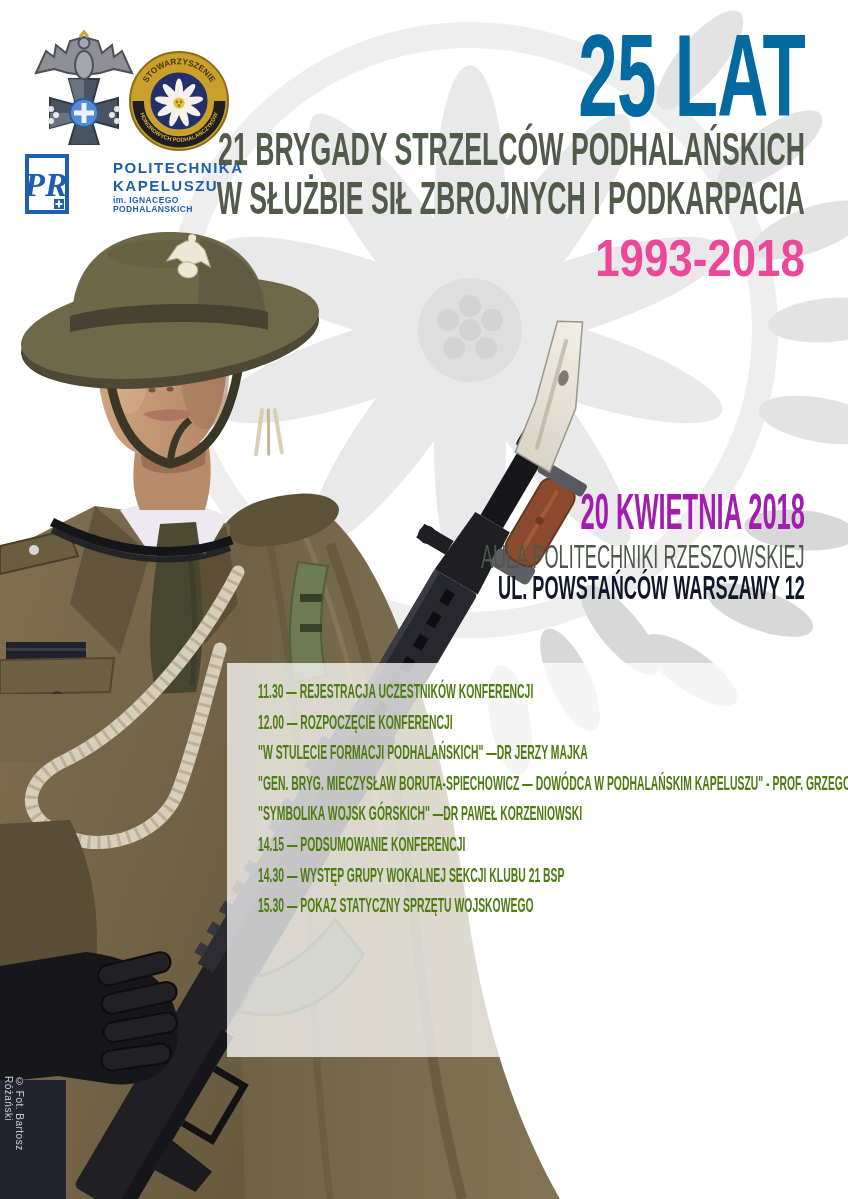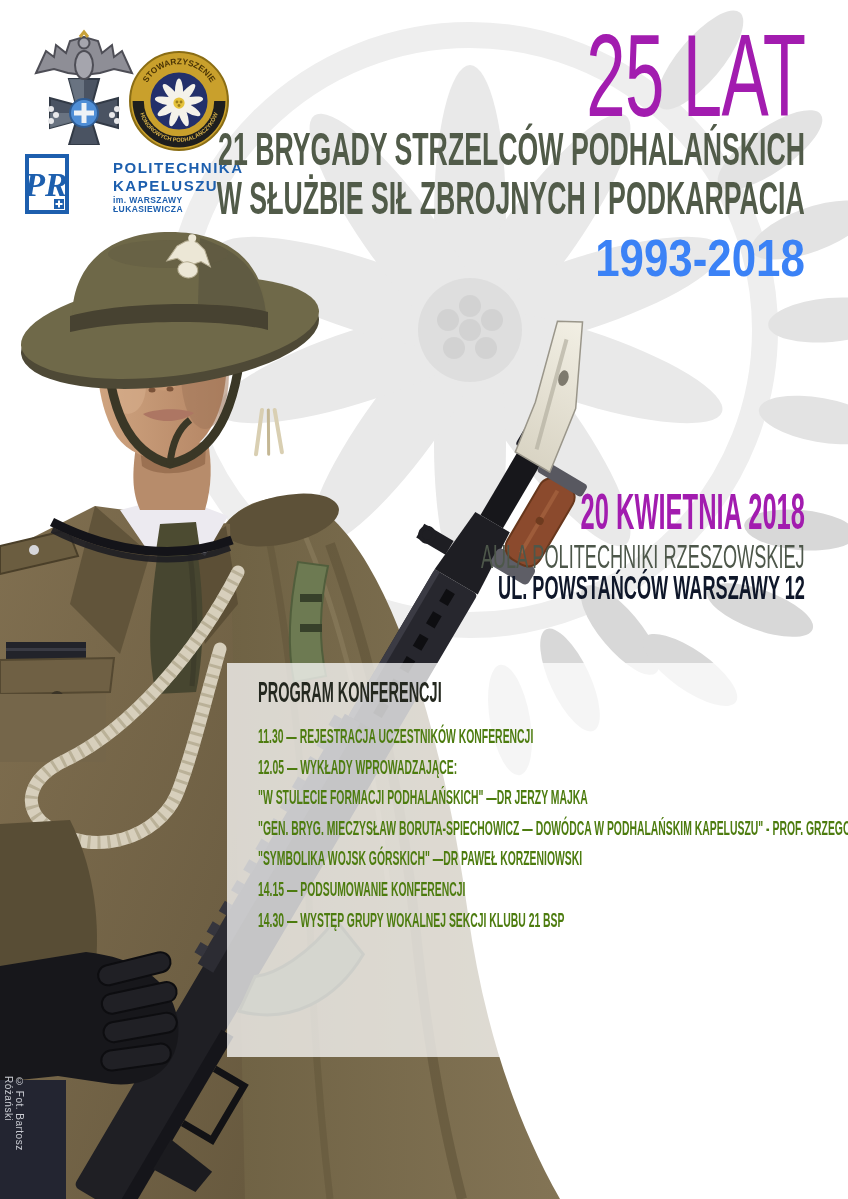--- a/index.html
+++ b/index.html
@@ -7,24 +7,24 @@
     position:relative;width:848px;height:1199px;overflow:hidden;background:#ffffff;
     font-family:"Liberation Sans",sans-serif;
   }
   .abs{position:absolute;}
   
   .cx{display:inline-block;white-space:nowrap;transform:scaleX(var(--sx,1));}
   .rline{position:absolute;right:43px;text-align:right;white-space:nowrap;}
   .rline .cx{transform-origin:100% 50%;}
   .pline .cx{transform-origin:0 50%;}
 
-  .title-25{top:18px;font-size:116px;line-height:1;font-weight:400;color:#a21caf;letter-spacing:-1px;}
+  .title-25{top:18px;font-size:116px;line-height:1;font-weight:700;color:#0369a1;letter-spacing:-1px;}
   .sub1{top:126px;font-size:46px;font-weight:700;color:#515b49;line-height:1;}
   .sub2{top:175px;font-size:46px;font-weight:700;color:#515b49;line-height:1;}
-  .years{top:233px;font-size:51px;font-weight:700;color:#3b82f6;line-height:1;}
+  .years{top:233px;font-size:51px;font-weight:700;color:#ec4899;line-height:1;}
 
   .date-line{top:487px;font-size:50px;font-weight:700;color:#a21caf;line-height:1;}
   .venue1{top:540px;font-size:33px;font-weight:400;color:#4d574a;line-height:1;}
   .venue2{top:571px;font-size:33px;font-weight:700;color:#0f172a;line-height:1;}
 
   .panel{
     left:227px;top:663px;width:594px;height:394px;
     background:rgba(255,255,255,0.74);
     padding:13px 0 0 31px;box-sizing:border-box;
   }
@@ -286,21 +286,21 @@
     <svg style="position:absolute;left:0;top:2px" width="44" height="60" viewBox="0 0 44 60">
       <rect x="2" y="2" width="40" height="56" fill="#ffffff" stroke="#1d5fae" stroke-width="4"></rect>
       <text x="21" y="42" font-family="Liberation Serif, serif" font-style="italic" font-weight="700" font-size="34" fill="#1d5fae" text-anchor="middle">PR</text>
       <rect x="29" y="45" width="10" height="10" fill="#1d5fae"></rect>
       <rect x="33" y="46.5" width="2" height="7" fill="#ffffff"></rect>
       <rect x="30.5" y="49" width="7" height="2" fill="#ffffff"></rect>
     </svg>
     <div class="prz-text" style="margin-left:88px;padding-top:8px">
       <div class="prz-l1">POLITECHNIKA</div>
       <div class="prz-l2">KAPELUSZU</div>
-      <div class="prz-l3">im. WARSZAWY ŁUKASIEWICZA</div>
+      <div class="prz-l3">im. IGNACEGO PODHALAŃSKICH</div>
     </div>
   </div>
 
   <div class="rline title-25 z3">
     <span class="cx" style="--sx:.61">25 LAT</span>
   </div>
   <div class="rline sub1 z3">
     <span class="cx" style="--sx:.58">21 BRYGADY STRZELCÓW PODHALAŃSKICH</span>
   </div>
   <div class="rline sub2 z3">
@@ -314,25 +314,25 @@
     <span class="cx" style="--sx:.51">20 KWIETNIA 2018</span>
   </div>
   <div class="rline venue1 z3">
     <span class="cx" style="--sx:.55">AULA POLITECHNIKI RZESZOWSKIEJ</span>
   </div>
   <div class="rline venue2 z3">
     <span class="cx" style="--sx:.55">UL. POWSTAŃCÓW WARSZAWY 12</span>
   </div>
 
   <div class="abs panel z2">
-    <h2><span class="cx" style="--sx:.50">PROGRAM KONFERENCJI</span></h2>
     <div class="pline"><span class="cx" style="--sx:.52">11.30 — REJESTRACJA UCZESTNIKÓW KONFERENCJI</span></div>
-    <div class="pline"><span class="cx" style="--sx:.52">12.05 — WYKŁADY WPROWADZAJĄCE:</span></div>
+    <div class="pline"><span class="cx" style="--sx:.52">12.00 — ROZPOCZĘCIE KONFERENCJI</span></div>
     <div class="pline"><span class="cx" style="--sx:.52">"W STULECIE FORMACJI PODHALAŃSKICH" —DR JERZY MAJKA</span></div>
     <div class="pline"><span class="cx" style="--sx:.52">"GEN. BRYG. MIECZYSŁAW BORUTA-SPIECHOWICZ — DOWÓDCA W PODHALAŃSKIM KAPELUSZU" - PROF. GRZEGORZ OSTASZ</span></div>
     <div class="pline"><span class="cx" style="--sx:.52">"SYMBOLIKA WOJSK GÓRSKICH" —DR PAWEŁ KORZENIOWSKI</span></div>
     <div class="pline"><span class="cx" style="--sx:.52">14.15 — PODSUMOWANIE KONFERENCJI</span></div>
     <div class="pline"><span class="cx" style="--sx:.52">14.30 — WYSTĘP GRUPY WOKALNEJ SEKCJI KLUBU 21 BSP</span></div>
+    <div class="pline"><span class="cx" style="--sx:.52">15.30 — POKAZ STATYCZNY SPRZĘTU WOJSKOWEGO</span></div>
   </div>
 
   <div class="abs credit">© Fot. Bartosz Różański</div>
 
 </div>
 
 </body></html>

